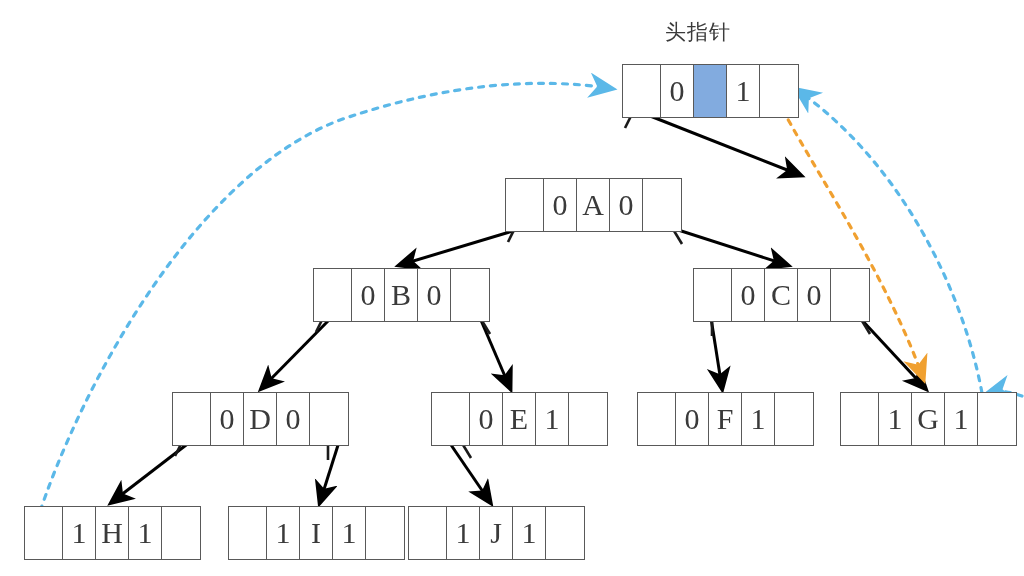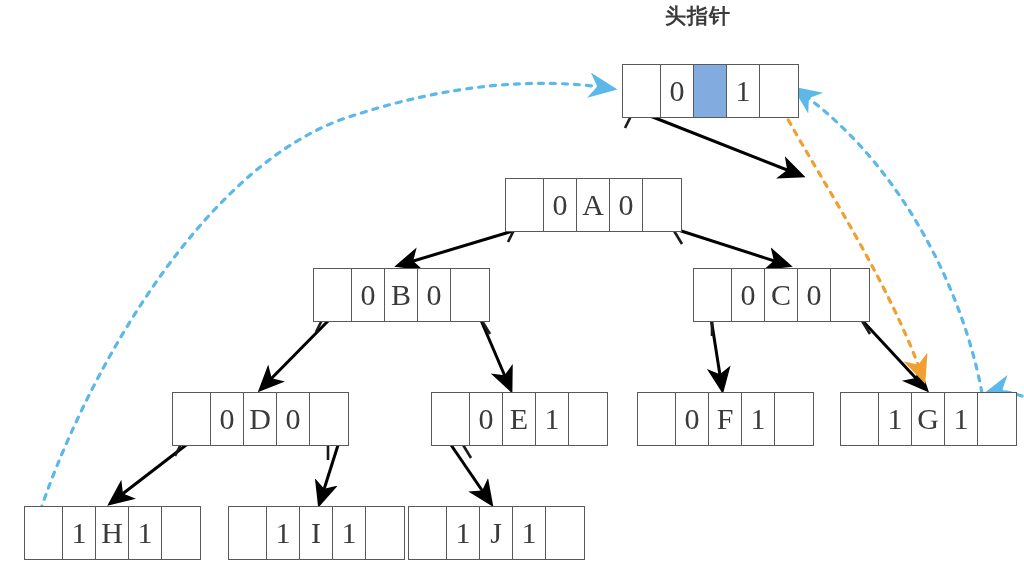--- a/index.html
+++ b/index.html
@@ -62,21 +62,21 @@
   }
   .cell.blue {
     background: #82abdf;
   }
 </style>
 </head>
 <body>
 
 <div id="canvas">
 
-  <div class="title-label" style="left:665px; top:2px;font-weight:bold;">头指针</div>
+  <div class="title-label" style="left:665px; top:18px;">头指针</div>
 
   <svg id="svg-layer" viewBox="0 0 1024 576" xmlns="http://www.w3.org/2000/svg">
     <defs>
       <marker id="m-solid" markerWidth="11" markerHeight="11" refX="7" refY="4" orient="auto" markerUnits="strokeWidth">
         <path d="M0,0 L9,4 L0,8 L2.4,4 z" fill="#000000"></path>
       </marker>
       <marker id="m-blue" markerWidth="10" markerHeight="10" refX="6" refY="4" orient="auto" markerUnits="strokeWidth">
         <path d="M0,0 L9,4 L0,8 L2.6,4 z" fill="#5bb8e8"></path>
       </marker>
       <marker id="m-orange" markerWidth="10" markerHeight="10" refX="6" refY="4" orient="auto" markerUnits="strokeWidth">

